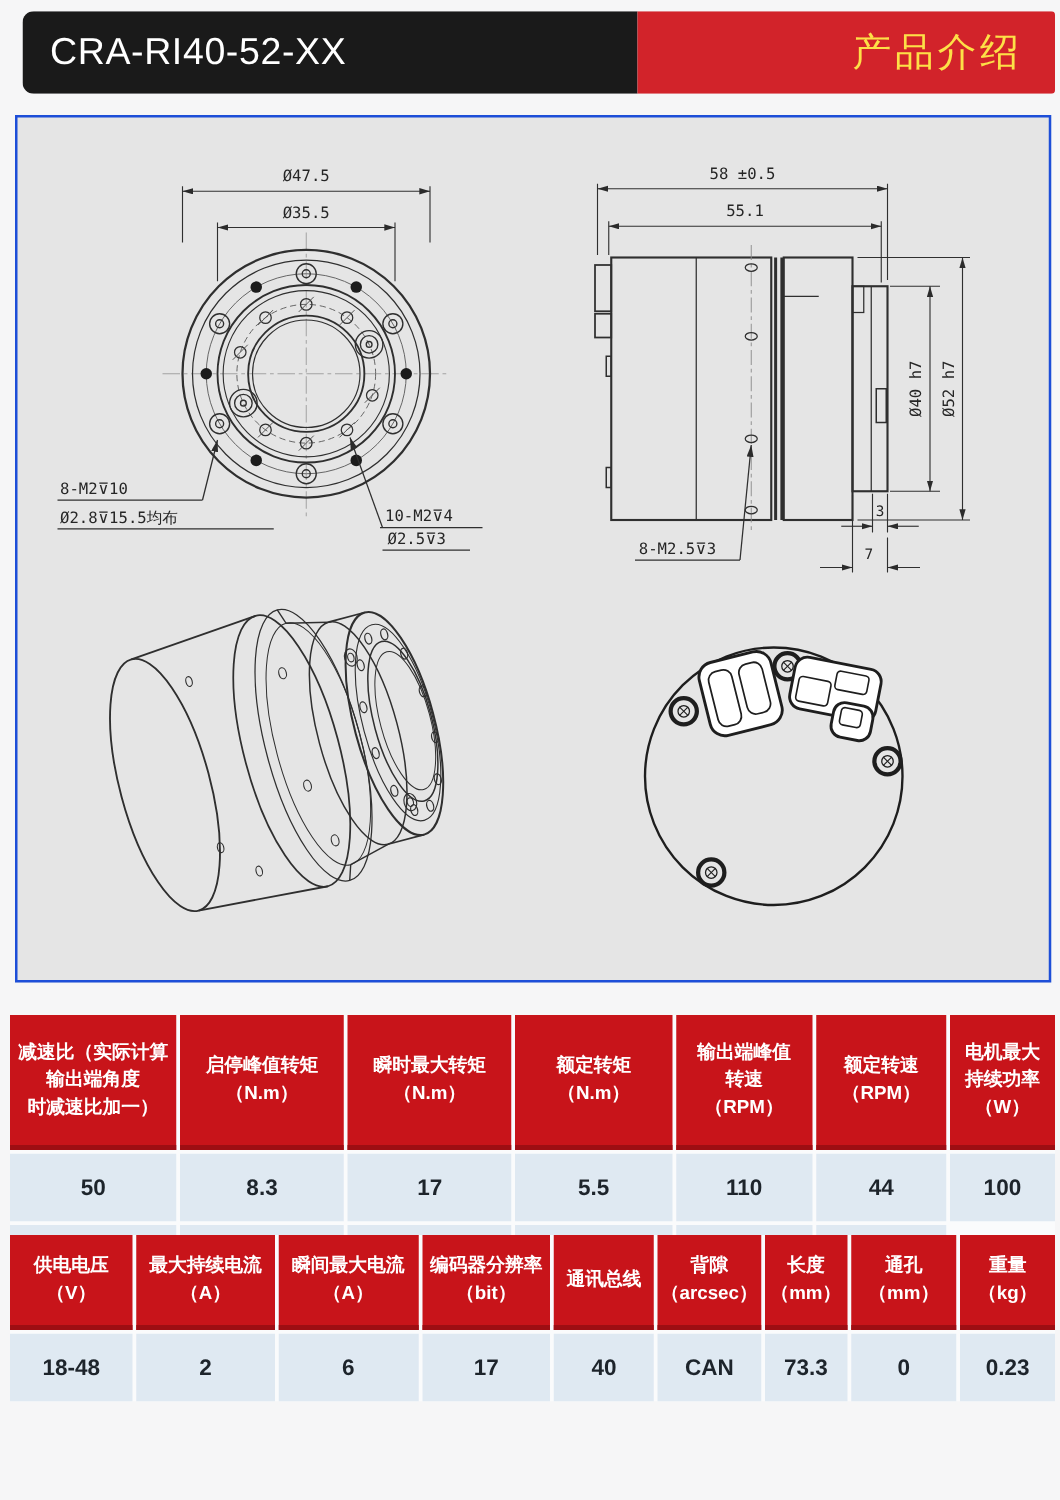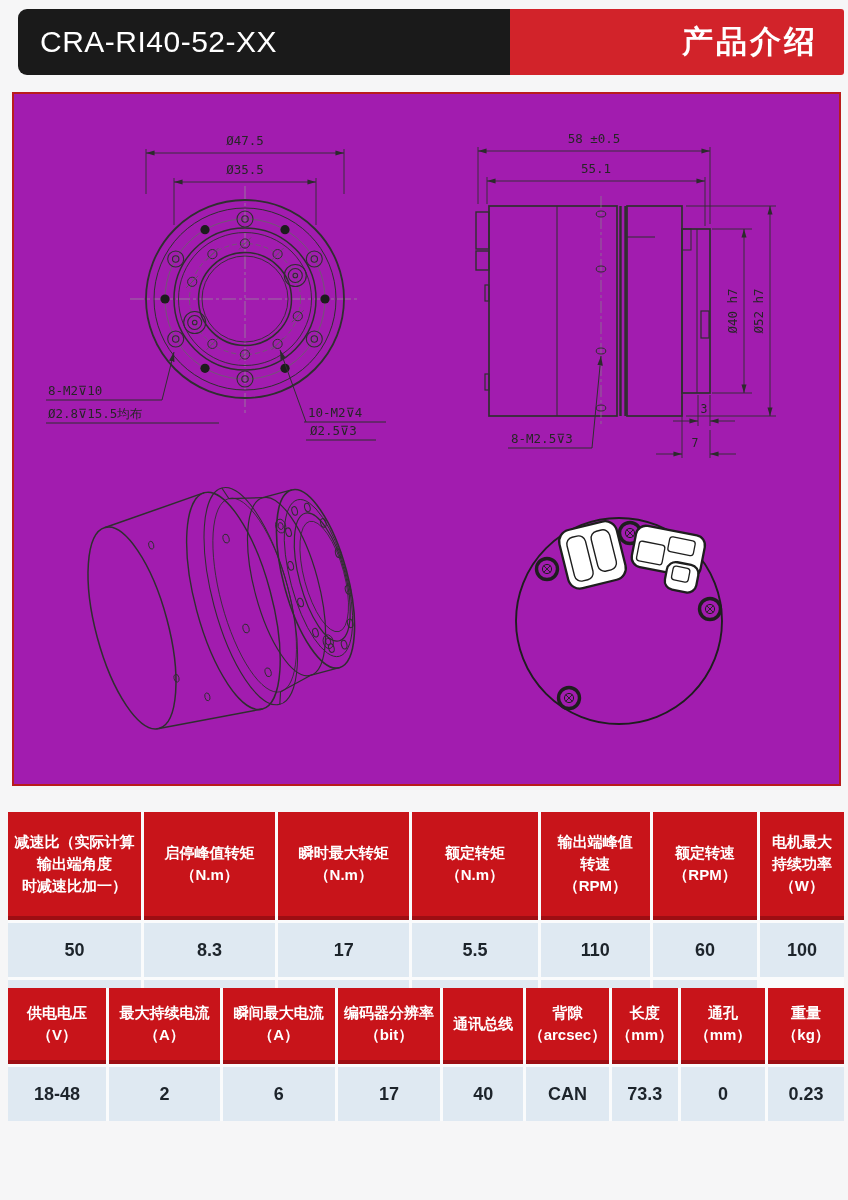--- a/index.html
+++ b/index.html
@@ -4,24 +4,24 @@
 <style>
   html,body{margin:0;padding:0;background:#ececec;}
   .page{position:relative;width:848px;height:1200px;margin:0 auto;background:#f6f6f7;overflow:hidden;
         font-family:"Liberation Sans","DejaVu Sans",sans-serif;}
   
   .hdr{position:absolute;left:18px;top:9px;width:826px;height:66px;display:flex;
        border-radius:9px 3px 3px 9px;overflow:hidden;}
   .hdr-black{flex:1;background:#1a1a1a;display:flex;align-items:center;padding-left:22px;}
   .hdr-black span{color:#fff;font-size:30px;font-weight:500;letter-spacing:.5px;}
   .hdr-red{width:308px;background:#d2232a;display:flex;align-items:center;justify-content:flex-end;padding-right:26px;}
-  .hdr-red span{color:#ffffff;font-size:31px;font-weight:700;letter-spacing:3px;}
+  .hdr-red span{color:#fde047;font-size:31px;font-weight:400;letter-spacing:3px;}
   
-  .panel{position:absolute;left:12px;top:92px;width:825px;height:690px;background:#a21caf;
-         border:2px solid #b91c1c;}
+  .panel{position:absolute;left:12px;top:92px;width:825px;height:690px;background:#e5e5e5;
+         border:2px solid #1d4ed8;}
   .panel svg{display:block;}
   text.dim{font-family:"DejaVu Sans Mono","Liberation Mono",monospace;font-size:12.5px;fill:#262626;}
   text.dim.small{font-size:11.5px;}
   
   .grid{position:absolute;left:8px;width:836px;display:grid;gap:3px;background:#fafbfc;}
   .t1{top:812px;grid-template-columns:1.36fr 1.34fr 1.34fr 1.28fr 1.12fr 1.06fr .86fr;
       grid-template-rows:108px 54px 54px;border-radius:13px;}
   .t2{top:988px;grid-template-columns:1.01fr 1.14fr 1.15fr 1.06fr .82fr .85fr .68fr .87fr .78fr;
       grid-template-rows:76px 54px;}
   .th{background:#c8141a;color:#fff;display:flex;align-items:center;justify-content:center;
@@ -307,21 +307,21 @@
 （RPM）</div>
     <div class="th">电机最大
 持续功率
 （W）</div>
 
     <div class="td">50</div>
     <div class="td">8.3</div>
     <div class="td">17</div>
     <div class="td">5.5</div>
     <div class="td">110</div>
-    <div class="td">60</div>
+    <div class="td">44</div>
 
     <div class="td">100</div>
     <div class="td">11</div>
     <div class="td">25</div>
     <div class="td">8.9</div>
     <div class="td">55</div>
     <div class="td">40</div>
     <div class="td"></div>
   </div>
 

